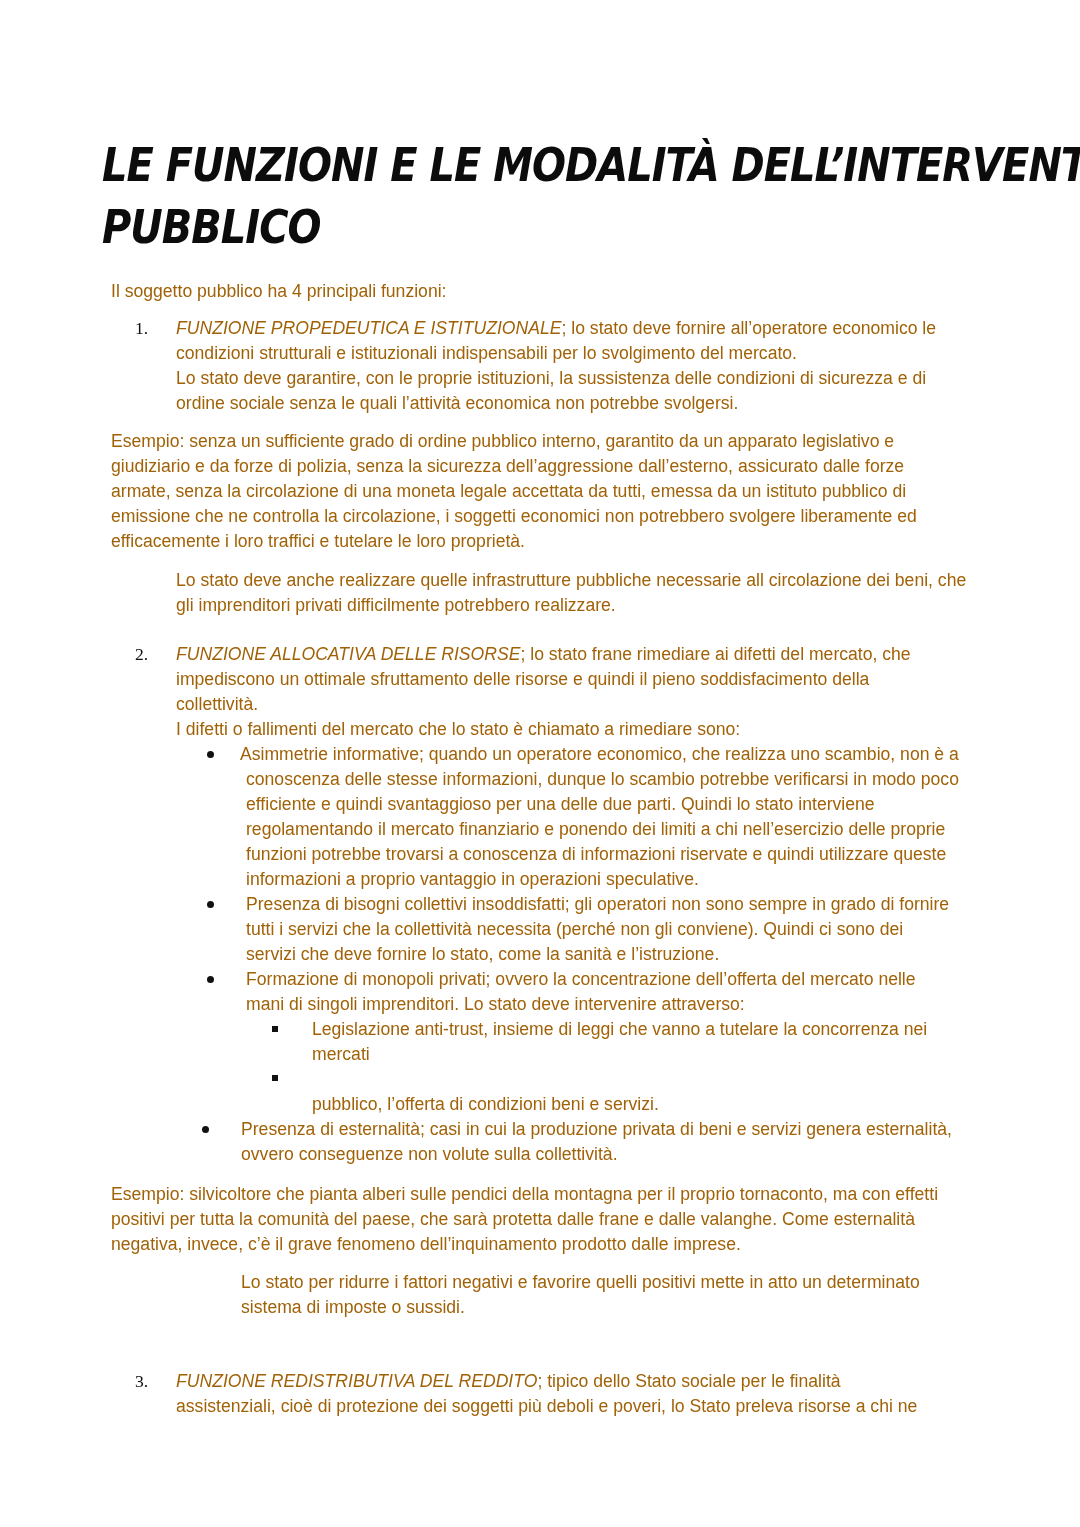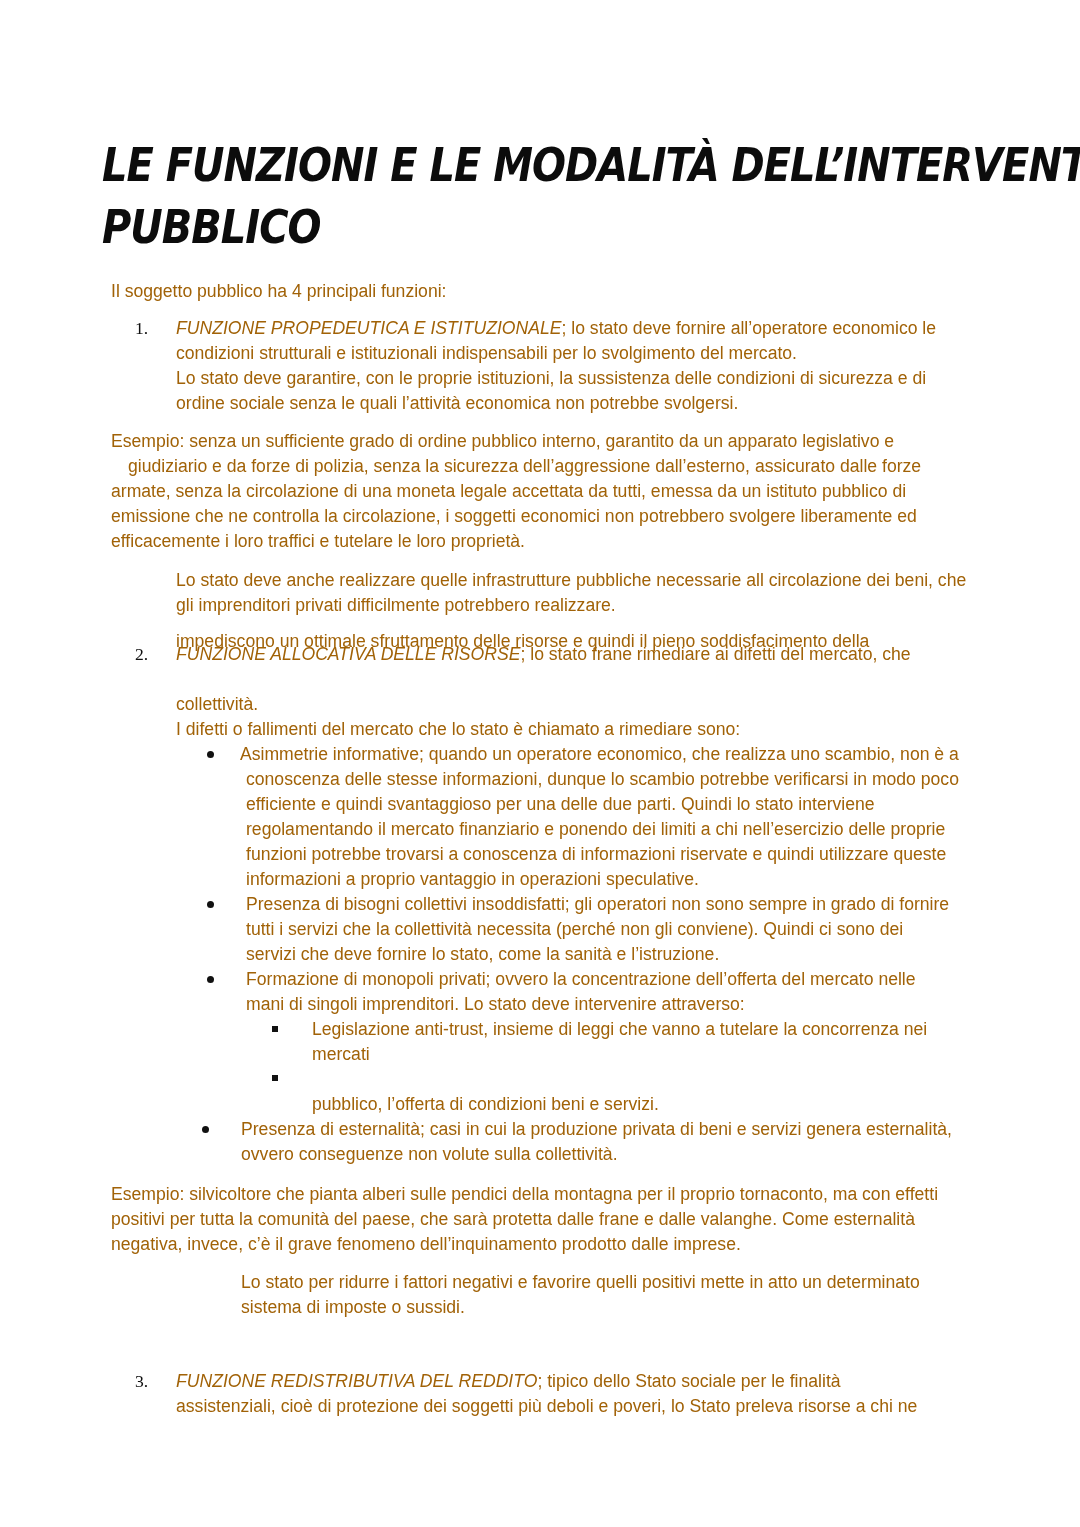--- a/index.html
+++ b/index.html
@@ -33,31 +33,31 @@
 
   <div class="ln" style="left:103px;top:281px;">Il soggetto pubblico ha 4 principali funzioni:</div>
 
   <span class="num" style="left:135px;top:318px;">1.</span>
   <div class="ln" style="left:168px;top:318px;"><i>FUNZIONE PROPEDEUTICA E ISTITUZIONALE</i><span>; lo stato deve fornire all’operatore economico le</span></div>
   <div class="ln" style="left:168px;top:343px;">condizioni strutturali e istituzionali indispensabili per lo svolgimento del mercato.</div>
   <div class="ln" style="left:168px;top:368px;">Lo stato deve garantire, con le proprie istituzioni, la sussistenza delle condizioni di sicurezza e di</div>
   <div class="ln" style="left:168px;top:393px;">ordine sociale senza le quali l’attività economica non potrebbe svolgersi.</div>
 
   <div class="ln" style="left:103px;top:431px;">Esempio: senza un sufficiente grado di ordine pubblico interno, garantito da un apparato legislativo e</div>
-  <div class="ln" style="left:120px;top:456px;">giudiziario e da forze di polizia, senza la sicurezza dell’aggressione dall’esterno, assicurato dalle forze</div>
+  <div class="ln" style="left:103px;top:456px;">giudiziario e da forze di polizia, senza la sicurezza dell’aggressione dall’esterno, assicurato dalle forze</div>
   <div class="ln" style="left:103px;top:506px;">emissione che ne controlla la circolazione, i soggetti economici non potrebbero svolgere liberamente ed</div>
   <div class="ln" style="left:103px;top:481px;">armate, senza la circolazione di una moneta legale accettata da tutti, emessa da un istituto pubblico di</div>
   <div class="ln" style="left:103px;top:531px;">efficacemente i loro traffici e tutelare le loro proprietà.</div>
 
   <div class="ln" style="left:168px;top:570px;">Lo stato deve anche realizzare quelle infrastrutture pubbliche necessarie all circolazione dei beni, che</div>
   <div class="ln" style="left:168px;top:595px;">gli imprenditori privati difficilmente potrebbero realizzare.</div>
 
   <span class="num" style="left:135px;top:644px;">2.</span>
   <div class="ln" style="left:168px;top:644px;"><i>FUNZIONE ALLOCATIVA DELLE RISORSE</i><span>; lo stato frane rimediare ai difetti del mercato, che</span></div>
-  <div class="ln" style="left:168px;top:631px;">impediscono un ottimale sfruttamento delle risorse e quindi il pieno soddisfacimento della</div>
+  <div class="ln" style="left:168px;top:669px;">impediscono un ottimale sfruttamento delle risorse e quindi il pieno soddisfacimento della</div>
   <div class="ln" style="left:168px;top:694px;">collettività.</div>
   <div class="ln" style="left:168px;top:719px;">I difetti o fallimenti del mercato che lo stato è chiamato a rimediare sono:</div>
 
   <span class="dot" style="left:207px;top:751px;"></span>
   <div class="ln" style="left:232px;top:744px;">Asimmetrie informative; quando un operatore economico, che realizza uno scambio, non è a</div>
   <div class="ln" style="left:238px;top:769px;">conoscenza  delle stesse informazioni, dunque lo scambio potrebbe verificarsi in modo poco</div>
   <div class="ln" style="left:238px;top:794px;">efficiente e quindi svantaggioso per una delle due parti. Quindi lo stato interviene</div>
   <div class="ln" style="left:238px;top:819px;">regolamentando il mercato finanziario e ponendo dei limiti a chi nell’esercizio delle proprie</div>
   <div class="ln" style="left:238px;top:844px;">funzioni potrebbe trovarsi a conoscenza di informazioni riservate e quindi utilizzare queste</div>
   <div class="ln" style="left:238px;top:869px;">informazioni a proprio vantaggio in operazioni speculative.</div>

